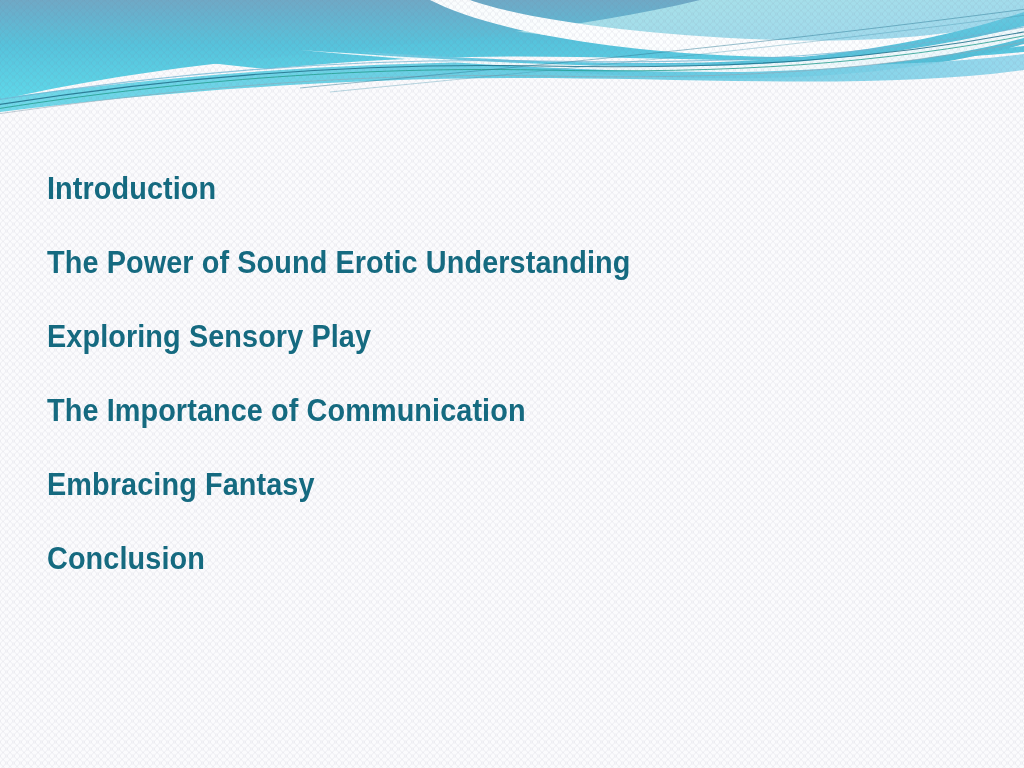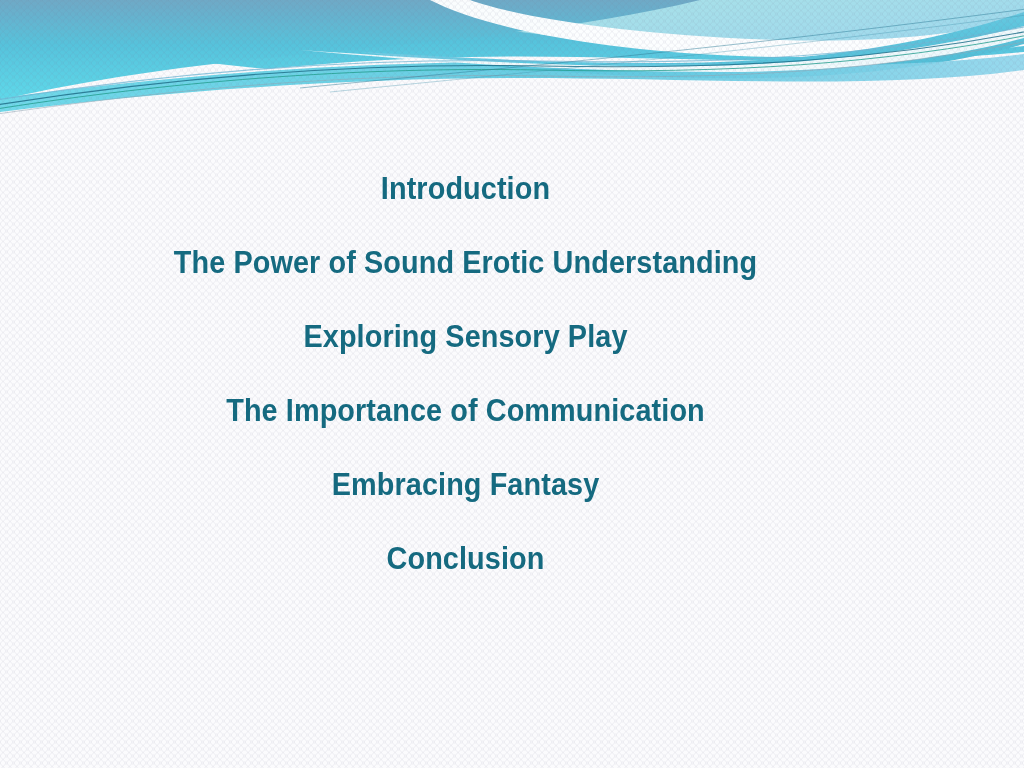--- a/index.html
+++ b/index.html
@@ -9,21 +9,20 @@
     background: #ffffff;
   }
 
   .slide {
     position: relative;
     width: 1024px;
     height: 768px;
     overflow: hidden;
     background-color: #fbfbfd;
     font-family: "Liberation Sans", "DejaVu Sans", sans-serif;
-    text-align: center;
   }
 
   
   .slide-texture {
     position: absolute;
     inset: 0;
     z-index: 3;
     pointer-events: none;
     background-image:
       repeating-linear-gradient(135deg,

